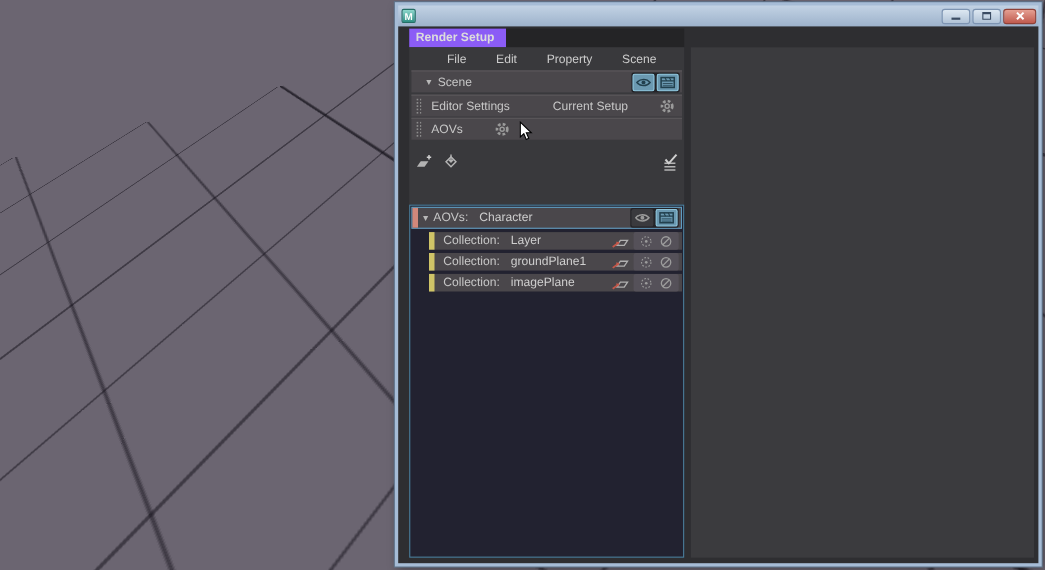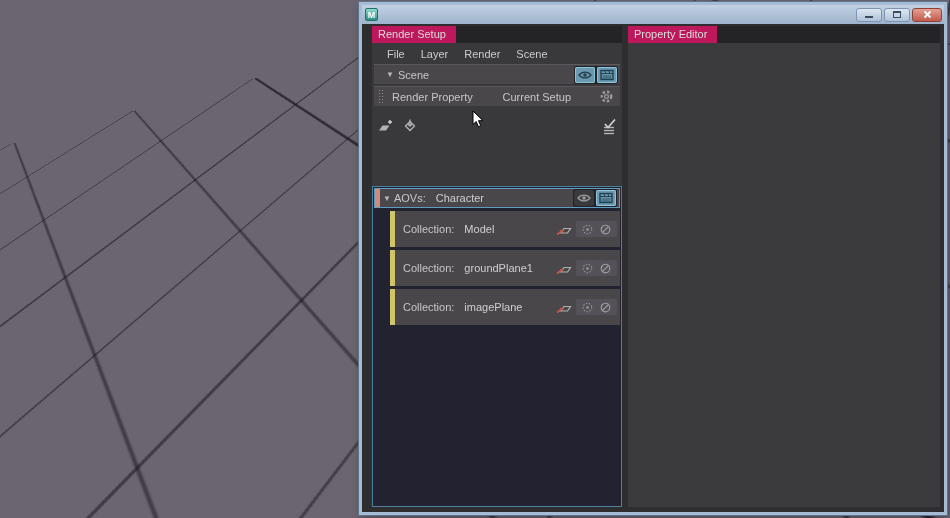--- a/index.html
+++ b/index.html
@@ -31,26 +31,26 @@
   .winbtn.min,.winbtn.max{width:26px;background:linear-gradient(#dde8f2,#b0c2d6);border:1px solid #7d94b2;}
   .winbtn.close{width:30px;background:linear-gradient(#e8a95b;);background:linear-gradient(#e5a093,#c05a4e);border:1px solid #8f4138;}
   .glyph-min{width:8px;height:2px;background:#3b4c63;display:block;margin-top:4px;}
   .glyph-max{width:8px;height:7px;border:1px solid #3b4c63;border-top-width:2px;display:block;box-sizing:border-box;}
 
   .content{position:absolute;left:3px;right:3px;top:22px;bottom:3px;background:#2e2e31;}
   .panel{position:absolute;top:2px;bottom:5px;}
   .left-panel{left:10px;width:250px;}
   .right-panel{left:266px;right:4px;}
   .tabbar{height:17px;background:#242426;display:flex;}
-  .tab{background:#be185d;color:#dcdcdc;font-size:11px;padding:2px 10px 0 6px;height:15px;box-sizing:content-box;}
+  .tab{background:#8b5cf6;color:#dcdcdc;font-size:11px;padding:2px 10px 0 6px;height:15px;box-sizing:content-box;font-weight:bold;}
   .panel-body{position:absolute;top:17px;left:0;right:0;bottom:0;background:#39393c;}
   .right-panel .panel-body{background:#3b3b3e;}
 
   
-  .menubar{height:21px;display:flex;align-items:center;padding-left:9px;gap:4px;}
+  .menubar{height:21px;display:flex;align-items:center;padding-left:9px;gap:15px;justify-content:center;}
   .menu-item{color:#cccccc;font-size:11px;padding:2px 6px;cursor:default;}
 
   
   .rows-wrap{padding:0 2px;}
   .row{height:20px;background:#4a474b;border-top:1px solid #5c595c;display:flex;align-items:center;
     box-sizing:border-box;margin-bottom:1px;}
   .scene-row{margin-bottom:2px;}
   .tri{color:#b8b8b8;font-size:8px;margin:0 4px 0 12px;}
   .tri.small{margin:0 3px 0 3px;}
   .row-label{color:#c6c6c6;font-size:11px;text-align:center;}
@@ -70,21 +70,21 @@
   .tool-btn.right{margin-left:auto;}
 
   
   .list-area{position:absolute;left:0;right:0;top:143px;bottom:0;background:#222230;
     border:1px solid #4b7f9c;box-sizing:border-box;overflow:hidden;}
   .layer-row{height:20px;margin:1px;background:#4a474b;display:flex;align-items:center;
     border:1px solid #5f9cc0;box-sizing:border-box;}
   .color-bar{width:5px;align-self:stretch;}
   .color-bar.salmon{background:#d2887b;}
   .color-bar.yellow{background:#cfc467;}
-  .collection-row{height:36px;margin:3px 1px 0 17px;background:#4a474b;display:flex;align-items:center;}
+  .collection-row{height:16px;margin:3px 1px 0 17px;background:#4a474b;display:flex;align-items:center;}
   .collection-row .row-label{margin-left:8px;}
   .coll-icons{margin-left:auto;display:flex;align-items:center;gap:4px;margin-right:3px;}
   .icon-plain{display:flex;}
   .icon-pill{background:#555159;border-radius:2px;height:16px;display:flex;align-items:center;gap:5px;padding:0 5px;}
   .icon-pill span{display:flex;}
 
   
   .cursor{position:absolute;left:472px;top:110px;pointer-events:none;}
 </style>
 </head>
@@ -119,22 +119,22 @@
     <div class="content">
 
       <div class="panel left-panel">
         <div class="tabbar">
           <div class="tab">Render Setup</div>
         </div>
         <div class="panel-body">
 
           <div class="menubar">
             <span class="menu-item">File</span>
-            <span class="menu-item">Layer</span>
-            <span class="menu-item">Render</span>
+            <span class="menu-item">Edit</span>
+            <span class="menu-item">Property</span>
             <span class="menu-item">Scene</span>
           </div>
 
           <div class="rows-wrap">
 
             <div class="row scene-row">
               <span class="tri">▼</span>
               <span class="row-label">Scene</span>
               <span class="btn-group">
                 <span class="icon-btn active">
@@ -151,30 +151,40 @@
                     <line x1="8.5" y1="1.5" x2="10" y2="4.5" stroke="#22404e" stroke-width="1"></line>
                     <line x1="2.5" y1="7" x2="11.5" y2="7" stroke="#22404e" stroke-width="0.8"></line>
                     <line x1="2.5" y1="9" x2="11.5" y2="9" stroke="#22404e" stroke-width="0.8"></line>
                   </svg>
                 </span>
               </span>
             </div>
 
             <div class="row">
               <span class="drag-handle"></span>
-              <span class="row-label">Render Property</span>
+              <span class="row-label">Editor Settings</span>
               <span class="row-value">Current Setup</span>
               <span class="gear">
                 <svg width="15" height="15" viewBox="0 0 16 16">
                   <circle cx="8" cy="8" r="5" fill="none" stroke="#9a9a9a" stroke-width="2.6" stroke-dasharray="2.6 2.1"></circle>
                   <circle cx="8" cy="8" r="2" fill="none" stroke="#9a9a9a" stroke-width="1.4"></circle>
                 </svg>
               </span>
             </div>
 
+            <div class="row">
+              <span class="drag-handle"></span>
+              <span class="row-label">AOVs</span>
+              <span class="gear gear-spacer">
+                <svg width="15" height="15" viewBox="0 0 16 16">
+                  <circle cx="8" cy="8" r="5" fill="none" stroke="#9a9a9a" stroke-width="2.6" stroke-dasharray="2.6 2.1"></circle>
+                  <circle cx="8" cy="8" r="2" fill="none" stroke="#9a9a9a" stroke-width="1.4"></circle>
+                </svg>
+              </span>
+            </div>
 
           </div>
 
           <div class="toolbar">
             <span class="tool-btn">
               <svg width="17" height="16" viewBox="0 0 17 16">
                 <path d="M2,12.5 L5.5,7.5 L12.5,7.5 L9,12.5 Z" fill="#b3b3b3"></path>
                 <path d="M13,2 v4 M11,4 h4" stroke="#cfcfcf" stroke-width="1.4"></path>
               </svg>
             </span>
@@ -217,21 +227,21 @@
                     <line x1="2.5" y1="7" x2="11.5" y2="7" stroke="#22404e" stroke-width="0.8"></line>
                     <line x1="2.5" y1="9" x2="11.5" y2="9" stroke="#22404e" stroke-width="0.8"></line>
                   </svg>
                 </span>
               </span>
             </div>
 
             <div class="collection-row">
               <span class="color-bar yellow"></span>
               <span class="row-label">Collection:</span>
-              <span class="row-name">Model</span>
+              <span class="row-name">Layer</span>
               <span class="coll-icons">
                 <span class="icon-plain">
                   <svg width="17" height="14" viewBox="0 0 17 14">
                     <path d="M6,11 L9,6.5 L15.5,6.5 L12.5,11 Z" fill="none" stroke="#b0b0b0" stroke-width="1.2"></path>
                     <path d="M2,12.5 L7.5,8.5" stroke="#c4584a" stroke-width="1.6"></path>
                     <path d="M8.3,8 l-3.4,-0.3 l1.5,2.8 z" fill="#c4584a"></path>
                   </svg>
                 </span>
                 <span class="icon-pill">
                   <span>
@@ -306,23 +316,20 @@
                   </span>
                 </span>
               </span>
             </div>
 
           </div>
         </div>
       </div>
 
       <div class="panel right-panel">
-        <div class="tabbar">
-          <div class="tab">Property Editor</div>
-        </div>
         <div class="panel-body"></div>
       </div>
 
     </div>
   </div>
 
   <svg class="cursor" width="13" height="18" viewBox="0 0 13 18">
     <polygon points="1,1 1,14.5 4.2,11.6 6.4,16.8 8.7,15.7 6.5,10.7 11,10.7" fill="#ffffff" stroke="#000000" stroke-width="1"></polygon>
   </svg>
 

